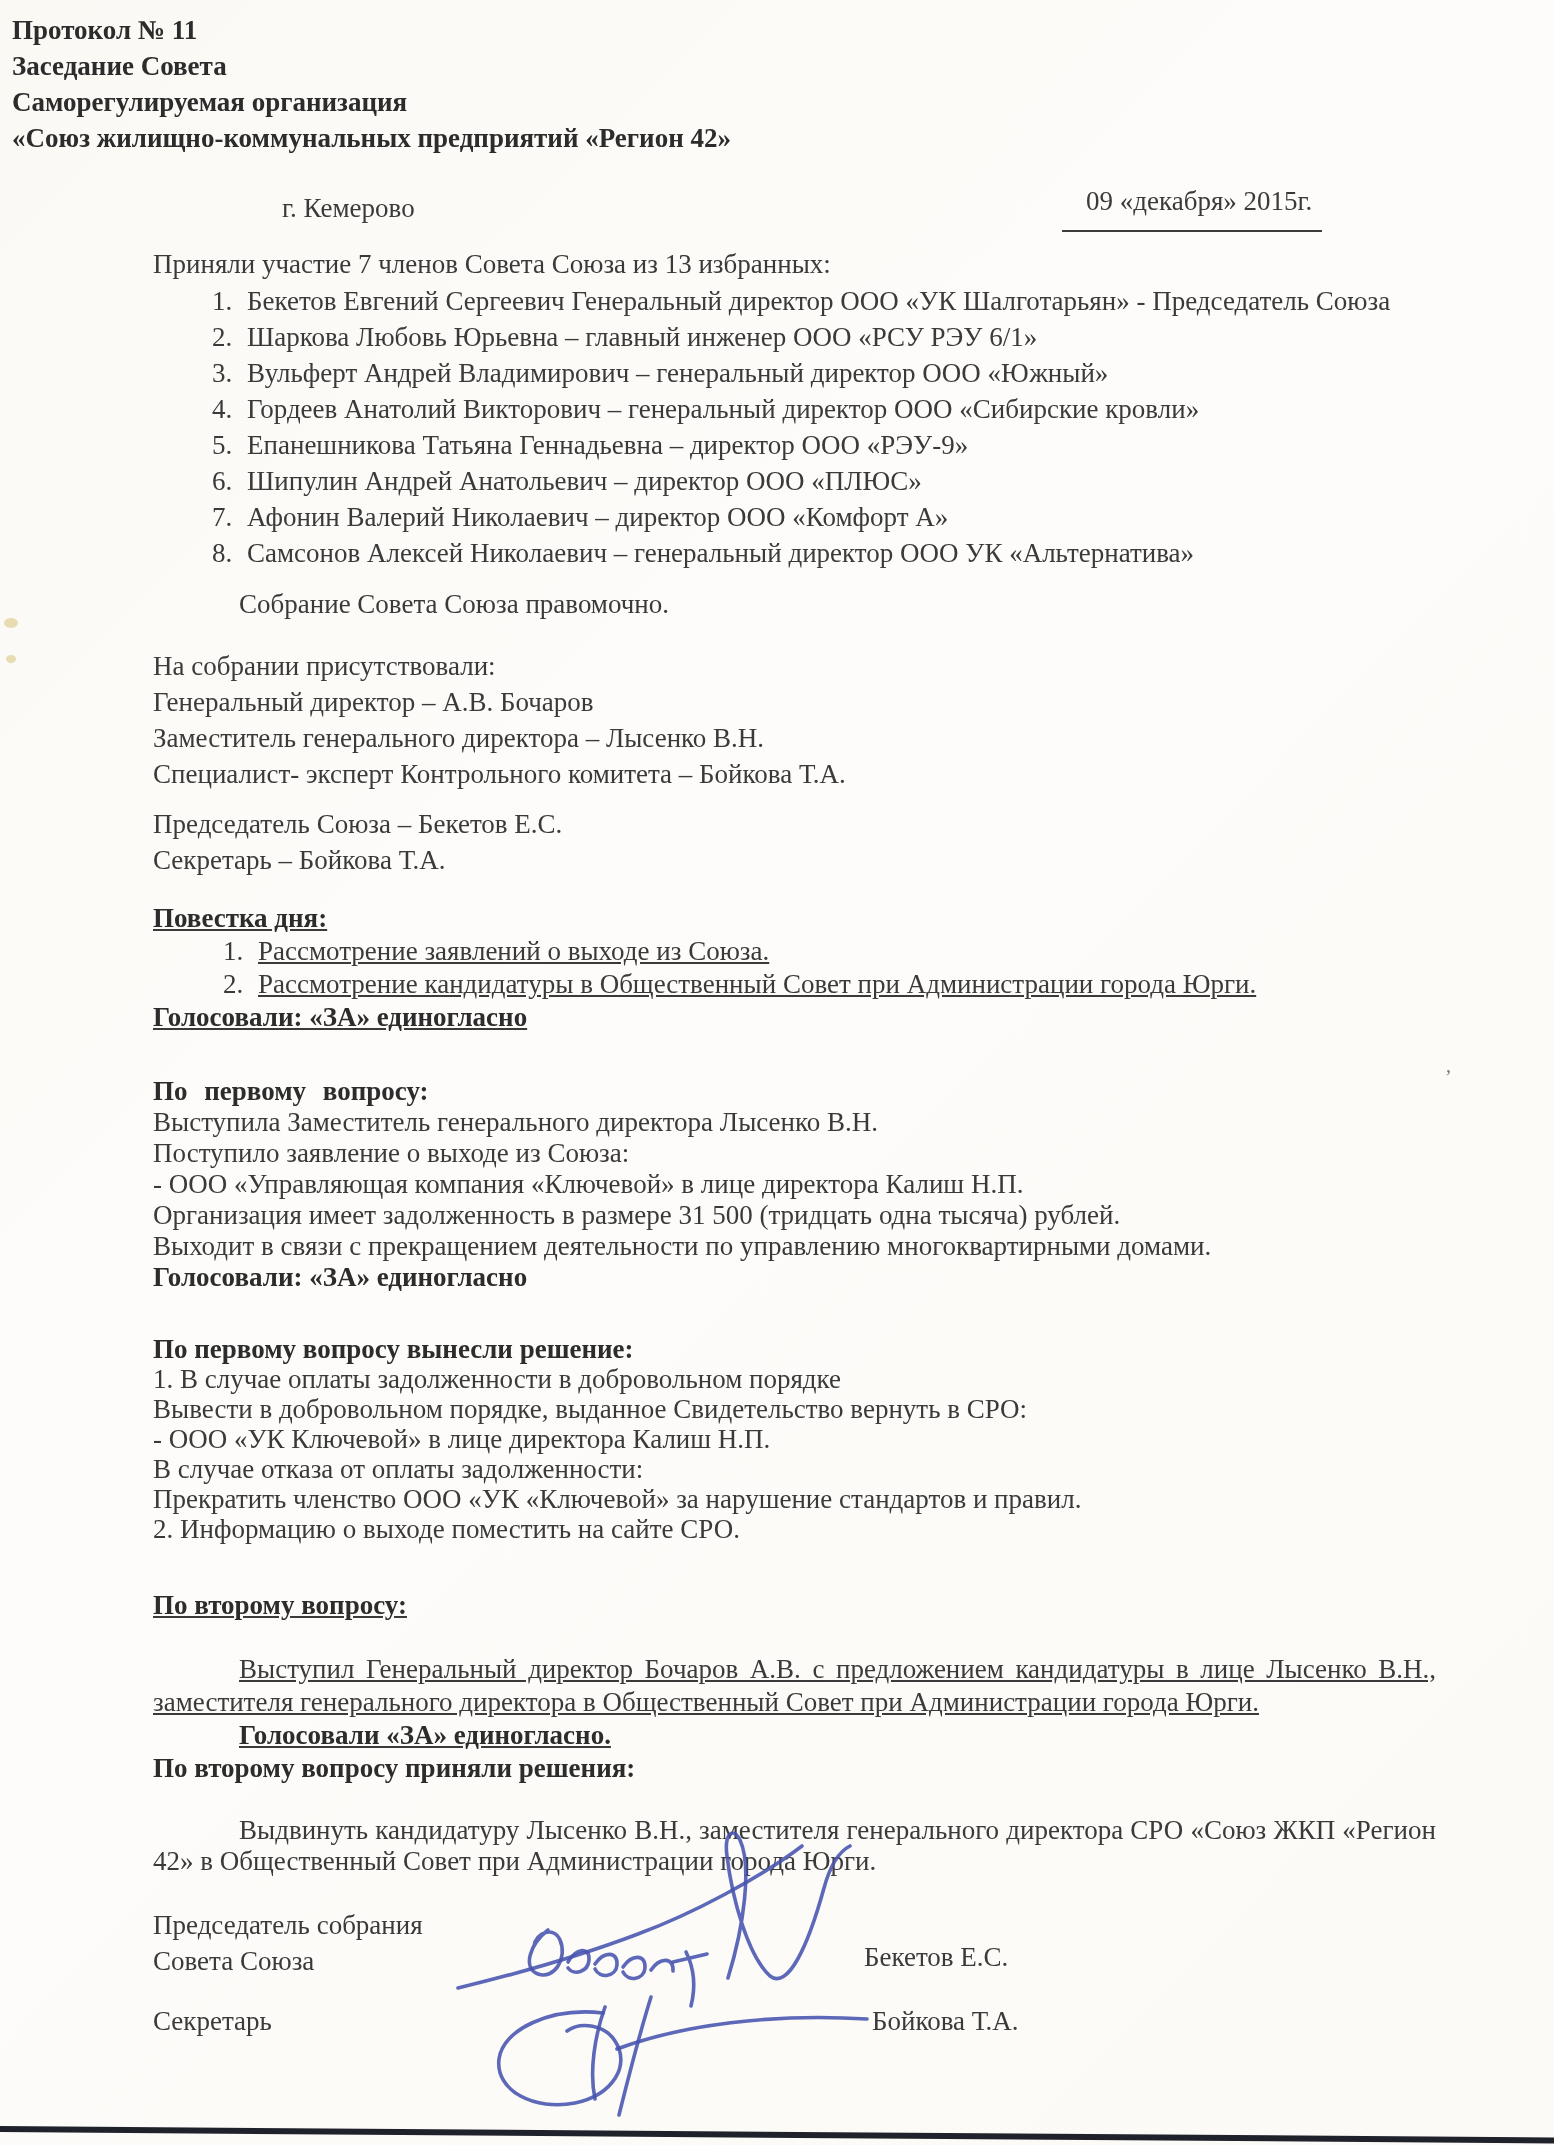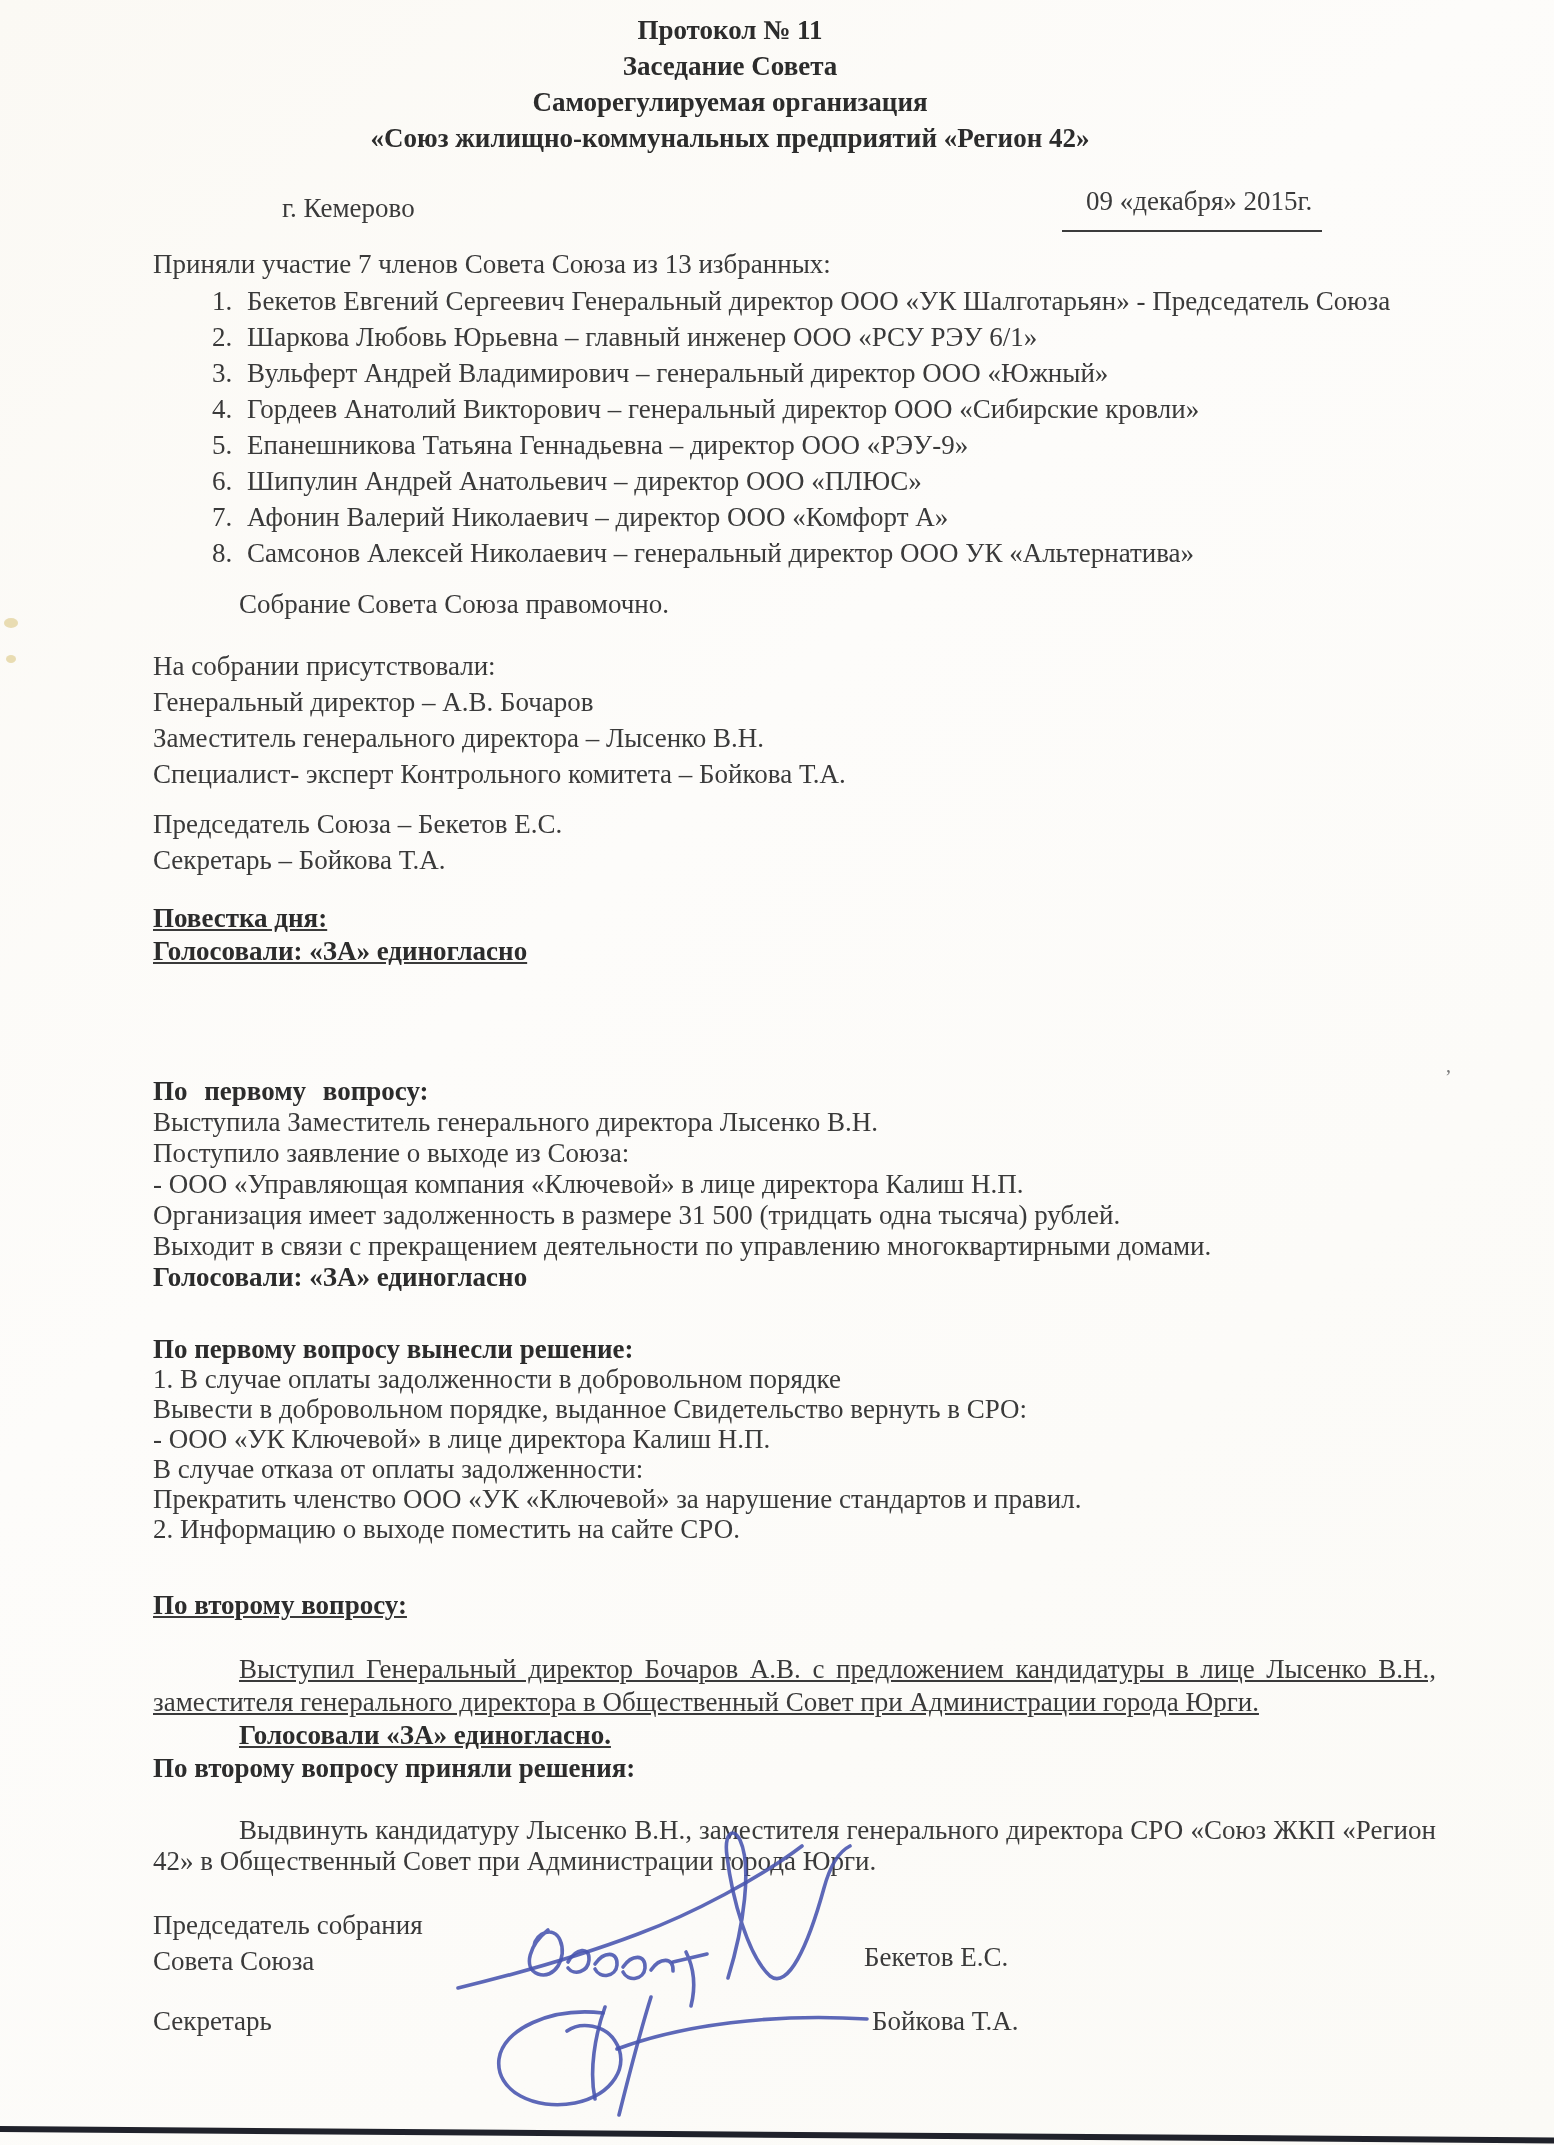--- a/index.html
+++ b/index.html
@@ -8,21 +8,21 @@
     width:1554px;height:2145px;
     margin:0 auto;
     background:linear-gradient(135deg,#fbf9f4 0%,#fdfcfa 40%,#fbfaf6 100%);
     font-family:"Liberation Serif","DejaVu Serif",serif;
     font-size:27px;
     color:#3a3a3a;
     overflow:hidden;
   }
   .blk{position:absolute;left:153px;width:1283px;line-height:36px;}
   .bold{font-weight:bold;color:#2c2c2c;}
-  .center{left:0;width:1460px;text-align:center;}
+  .center{left:12px;width:1460px;text-align:left;}
   ol{margin:0;padding:0;list-style:decimal;}
   ol.plist{padding-left:86px;}
   ol.plist li{line-height:36px;padding-left:8px;}
   ol.alist{padding-left:97px;}
   ol.alist li{line-height:33px;padding-left:8px;}
   .indent{text-indent:86px;}
   .just{text-align:justify;margin-top:31px;}
   .wspace{word-spacing:10px;}
   .lh31{line-height:31px;}
   .lh30{line-height:30px;}
@@ -82,20 +82,24 @@
     <div>Специалист- эксперт Контрольного комитета  – Бойкова Т.А.</div>
   </div>
 
   <div class="blk" style="top:806px;">
     <div>Председатель Союза – Бекетов Е.С.</div>
     <div>Секретарь – Бойкова Т.А.</div>
   </div>
 
   <div class="blk lh33" style="top:902px;">
     <div class="bold">Повестка дня:</div>
+    <ol class="alist">
+      <li>Рассмотрение заявлений о выходе из Союза.</li>
+      <li>Рассмотрение кандидатуры в Общественный Совет при Администрации города Юрги.</li>
+    </ol>
     <div class="bold">Голосовали: «ЗА» единогласно</div>
   </div>
 
   <div class="blk lh31" style="top:1076px;">
     <div class="bold wspace">По первому вопросу:</div>
     <div>Выступила Заместитель генерального директора Лысенко В.Н.</div>
     <div>Поступило заявление о выходе из Союза:</div>
     <div>- ООО «Управляющая компания «Ключевой» в лице директора Калиш Н.П.</div>
     <div>Организация имеет задолженность в размере 31 500 (тридцать одна тысяча) рублей.</div>
     <div>Выходит в связи с прекращением деятельности по управлению многоквартирными домами.</div>

